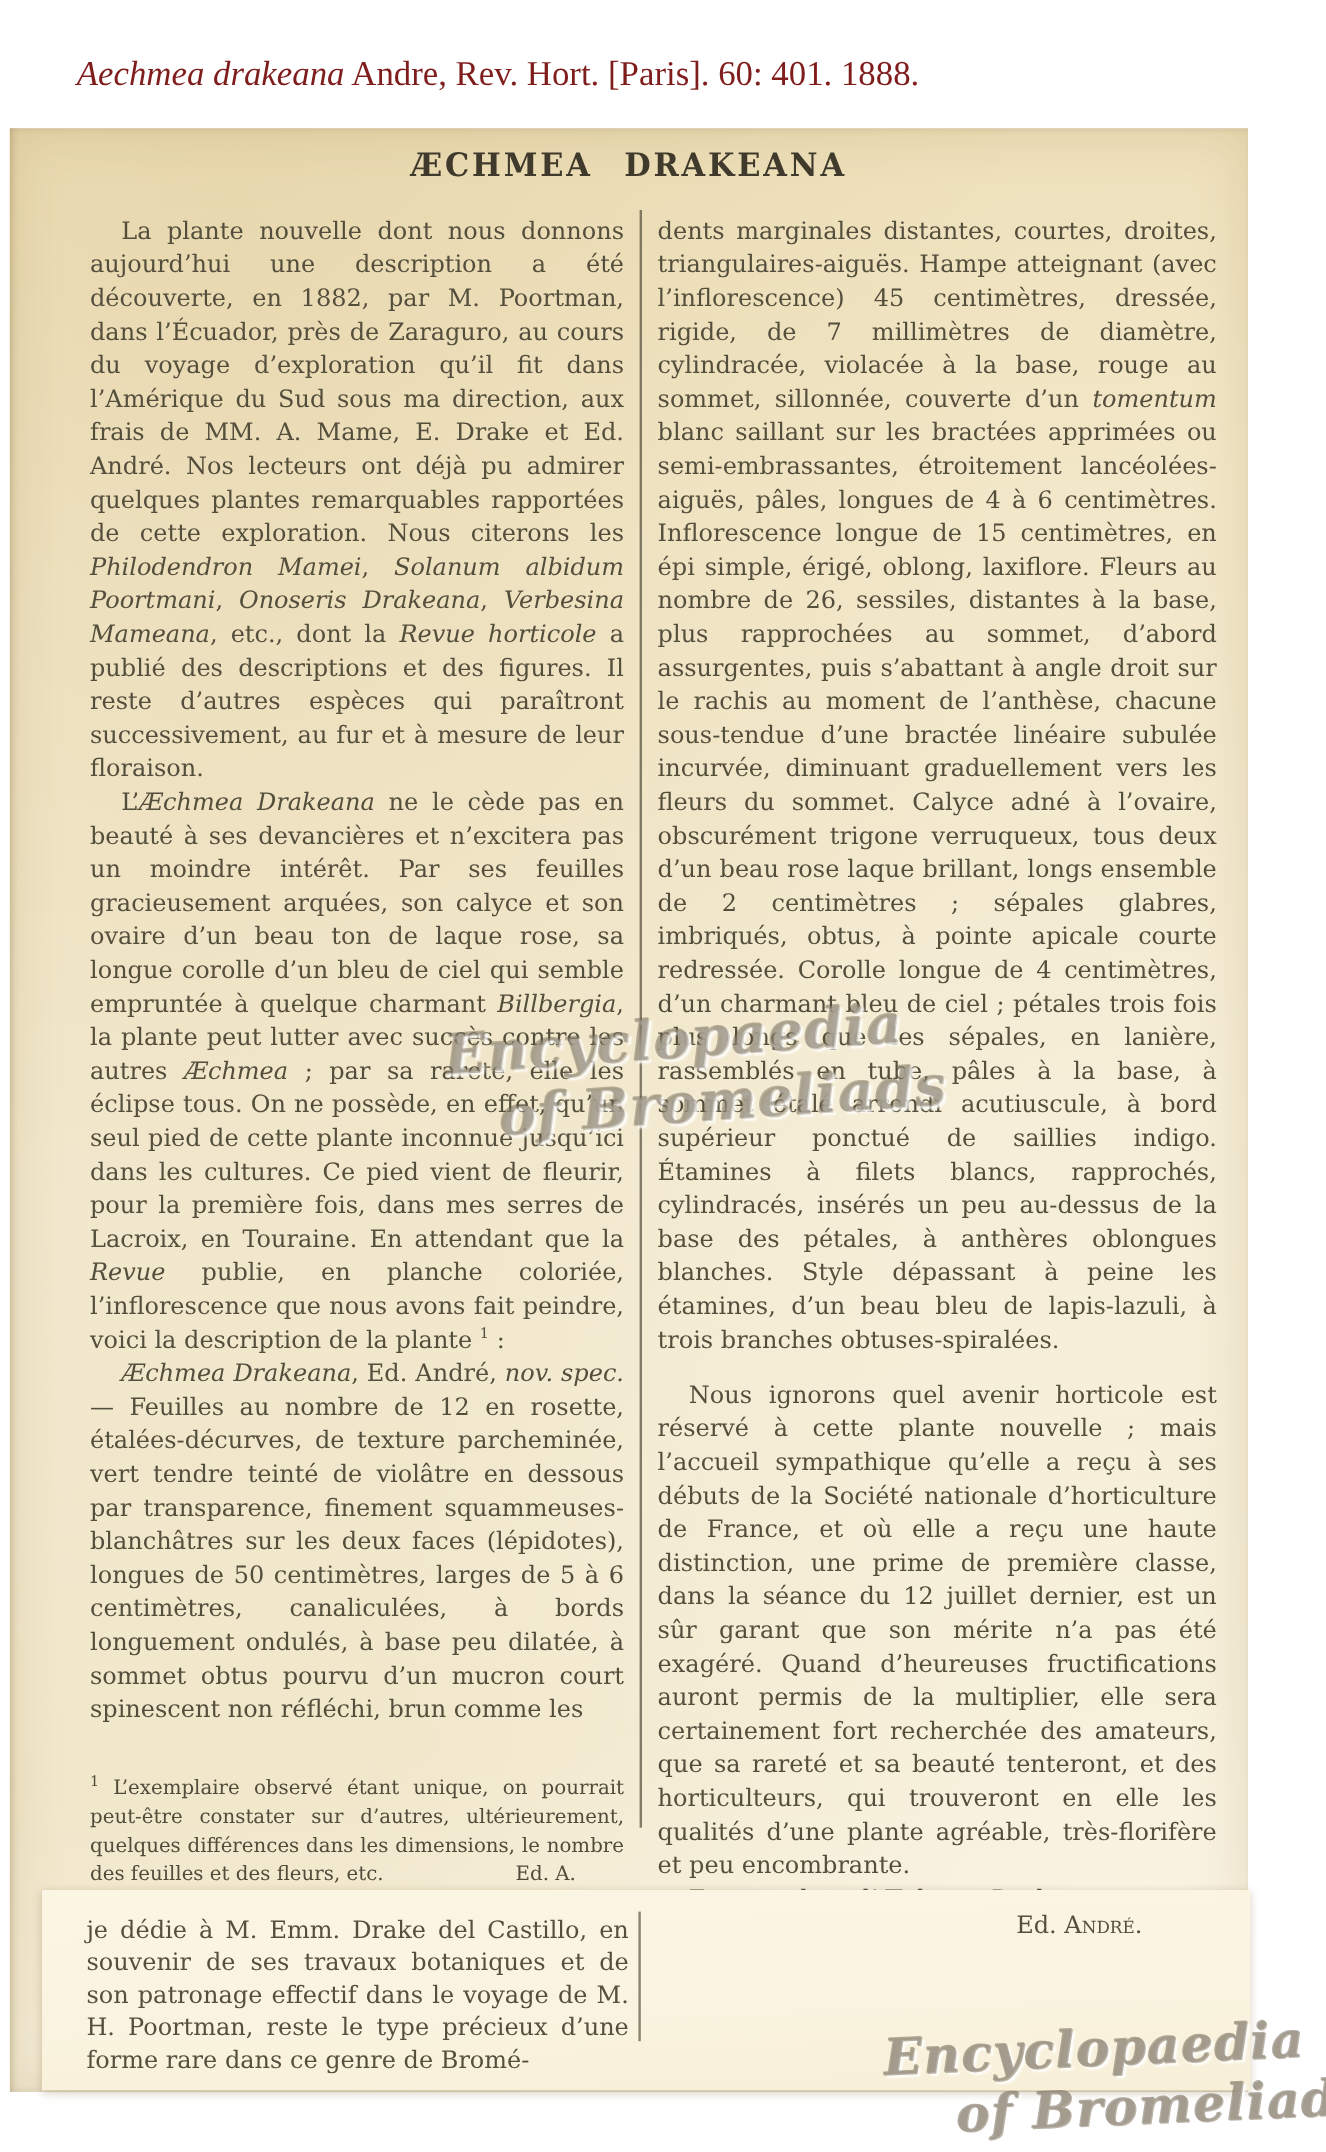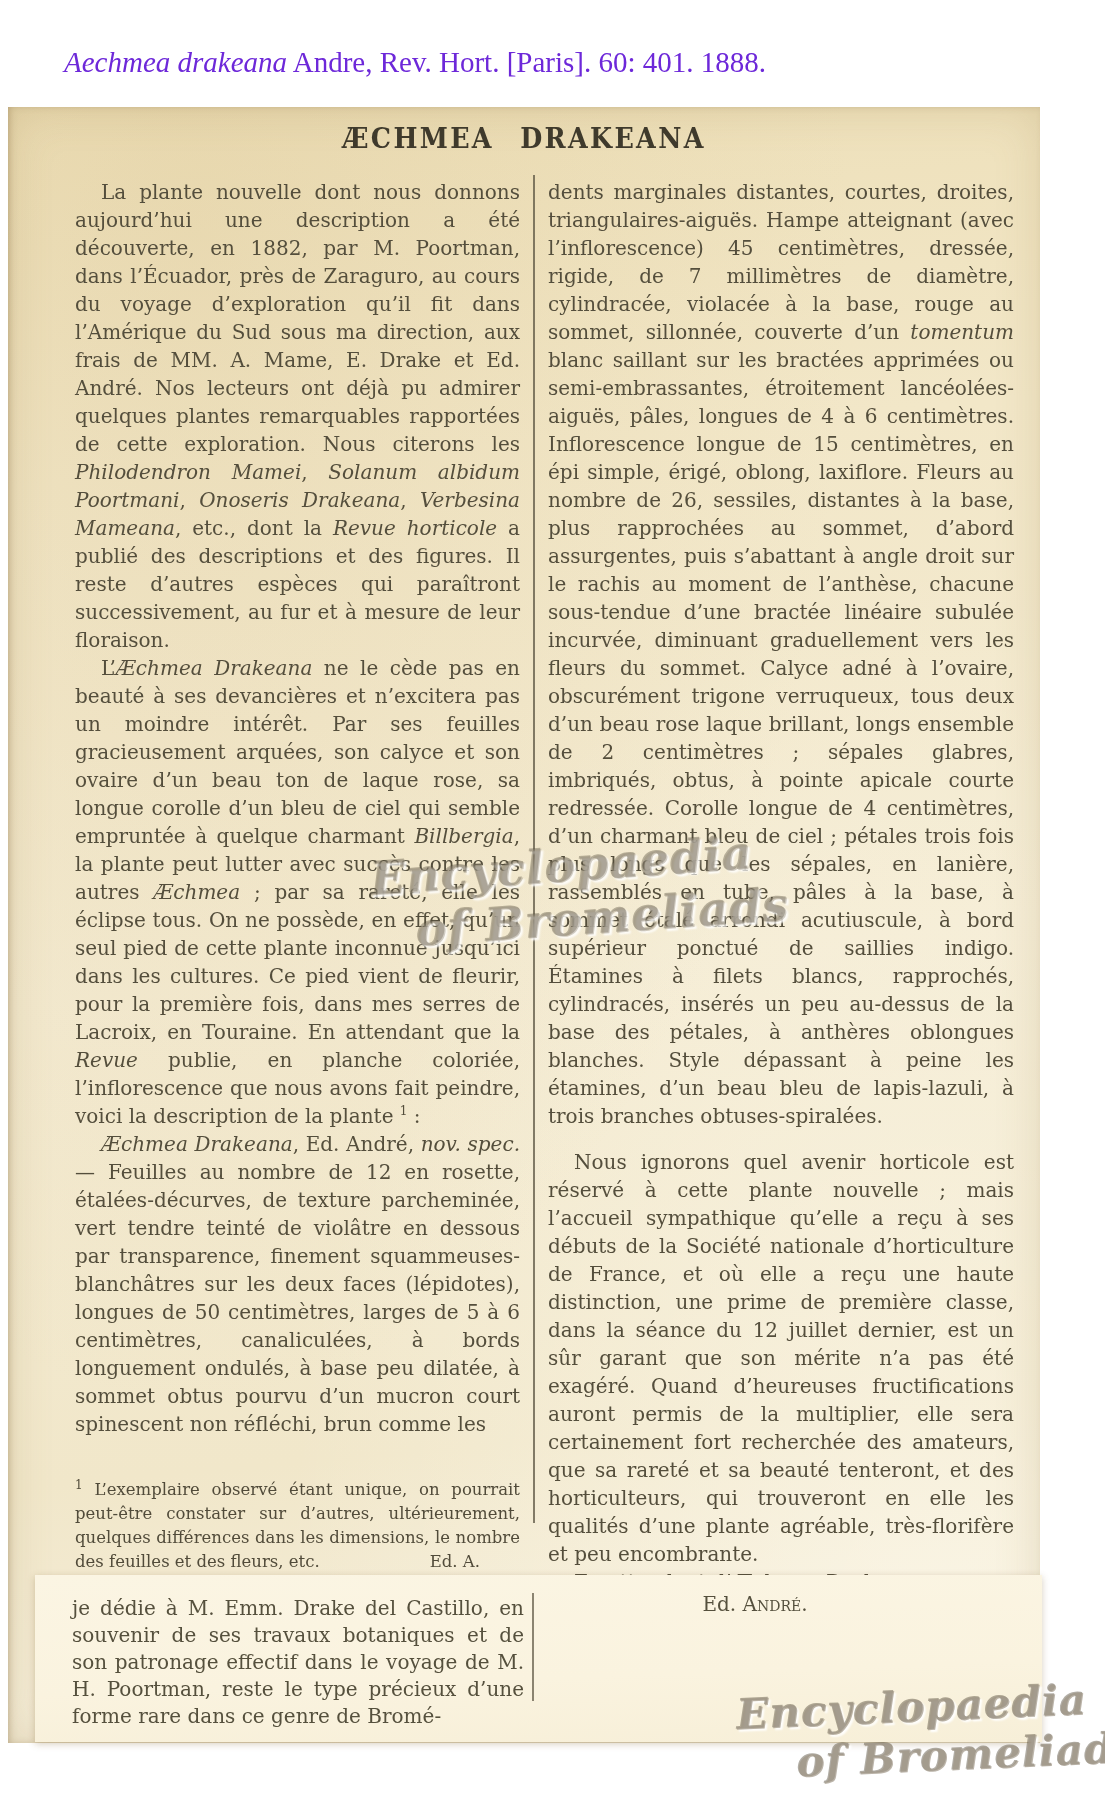--- a/index.html
+++ b/index.html
@@ -6,21 +6,21 @@
   body{
     width:1105px;height:1793px;overflow:hidden;position:relative;
     background:#ffffff;
     font-family:"DejaVu Serif", serif;
   }
 
   
   .citation{
     position:absolute;left:64px;top:46px;
     font-family:"Liberation Serif", serif;
-    font-size:29px;color:#6d28d9;white-space:nowrap;
+    font-size:29px;color:#7f1d1d;white-space:nowrap;
   }
   .citation .species{font-style:italic;}
 
   
   .scan-page{
     position:absolute;left:8px;top:107px;width:1032px;height:1636px;
     background:
       radial-gradient(ellipse at 18% 8%, rgba(210,185,130,0.22), transparent 55%),
       radial-gradient(ellipse at 90% 95%, rgba(255,252,242,0.55), transparent 50%),
       linear-gradient(175deg,#eddfb8 0%, #f2e7c8 22%, #f4ebd2 52%, #f1e7ca 80%, #f5eedb 100%);
@@ -65,21 +65,21 @@
   }
   .bcol{position:absolute;text-align:justify;color:#55503d;
         font-size:20px;line-height:27px;}
   .bcol-left{left:37px;top:20px;width:452px;}
   .bcol-right{left:523px;top:14px;width:436px;}
   .bcol p{margin:0;}
   .bdivider{
     position:absolute;left:497px;top:18px;width:2px;height:108px;
     background:#5b5441;opacity:.7;
   }
-  .sig p{text-align:center;padding-right:42px;margin:2px 0 0 0;}
+  .sig p{text-align:right;padding-right:42px;margin:2px 0 0 0;}
 
   
   .watermark{
     position:absolute;z-index:5;pointer-events:none;
     font-family:"DejaVu Serif", serif;font-weight:bold;font-style:italic;
     letter-spacing:1px;line-height:1.18;white-space:nowrap;
   }
   .wm-center{
     left:372px;top:838px;font-size:46px;transform:rotate(-4deg);
     color:rgba(148,138,122,0.42);

